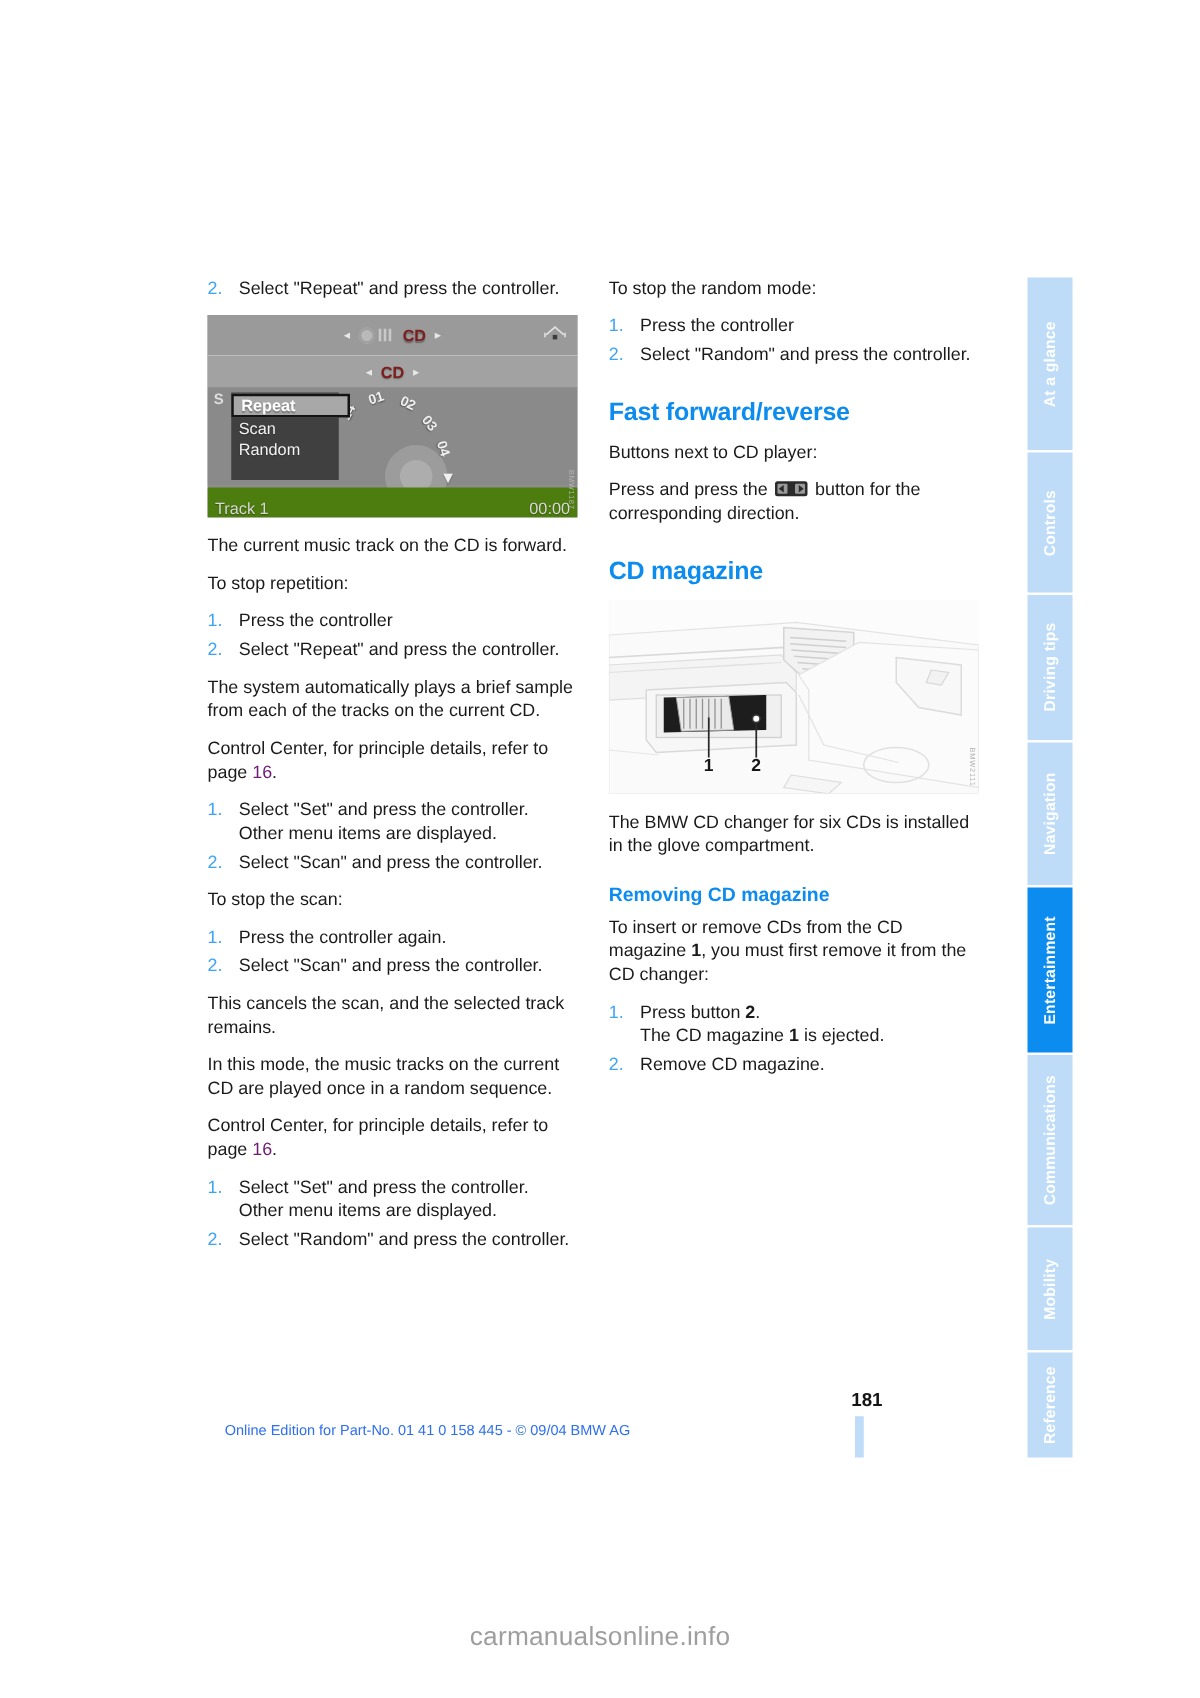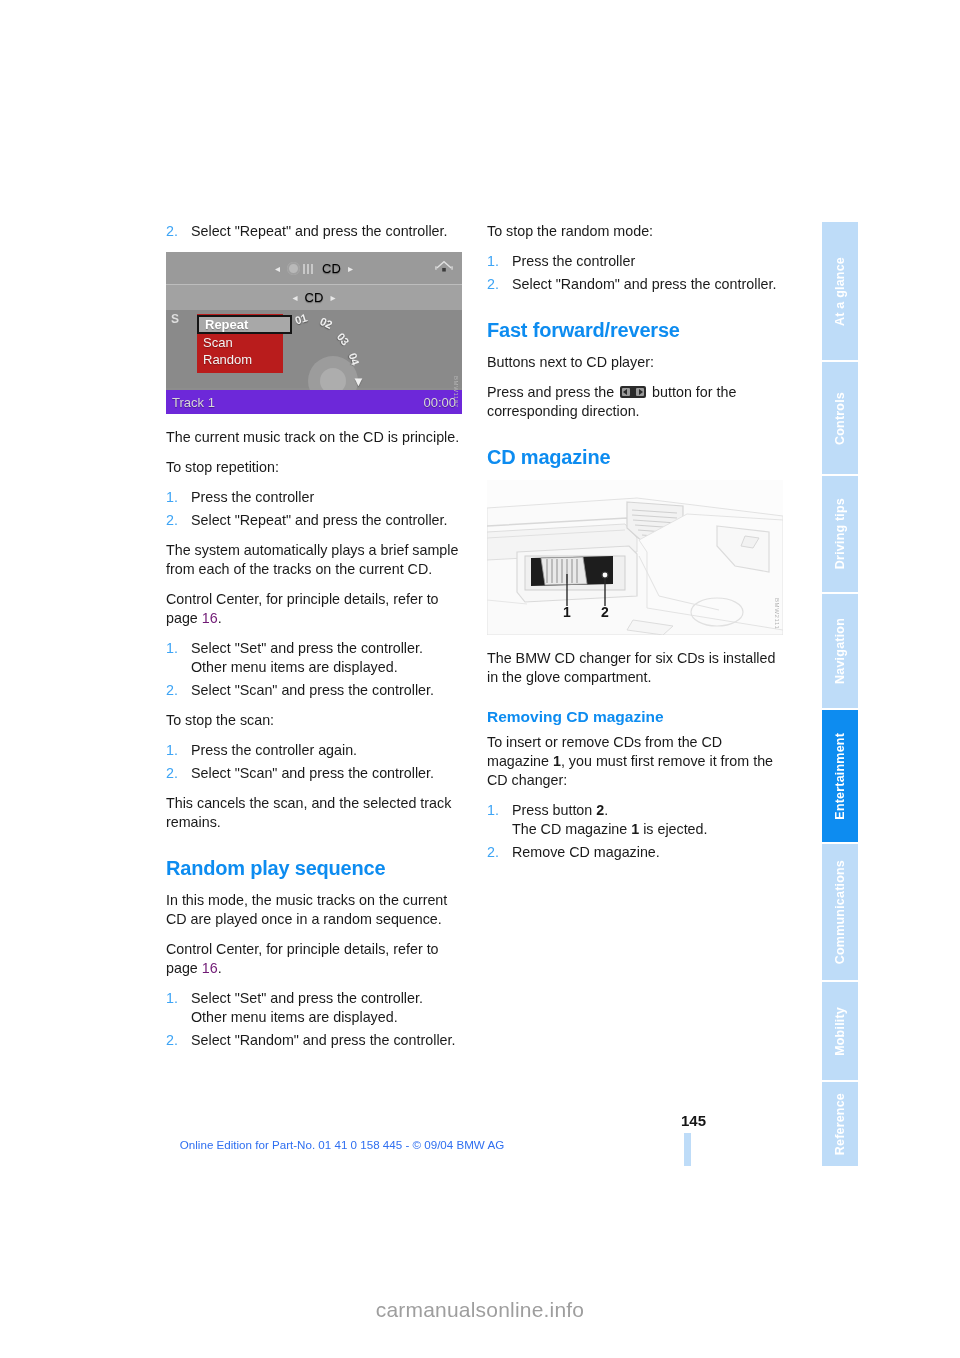--- a/index.html
+++ b/index.html
@@ -134,50 +134,50 @@
     position: absolute; left: 0; top: 33px; width: 100%; height: 25px;
     background: #a2a2a2;
     display: flex; align-items: center; justify-content: center;
   }
   #fig-cd-screen .scr-main {
     position: absolute; left: 0; top: 58px; width: 100%; height: 78px;
     background: #8a8a8a;
   }
   #fig-cd-screen .scr-bottom {
     position: absolute; left: 0; bottom: 0; width: 100%; height: 24px;
-    background: #6d28d9;
-    display: flex; align-items: center; justify-content: space-between;
+    background: #4d7c0f;
+    display: flex; align-items: flex-end; justify-content: space-between;
     padding: 0 6px;
     box-sizing: border-box;
   }
   .scr-label {
-    color: #000000; font-size: 13px; font-weight: normal;
+    color: #7f1d1d; font-size: 13px; font-weight: bold;
     text-shadow: 0 1px 1px rgba(0,0,0,.35);
   }
   .scr-label.dim { color: #d8d8d8; font-weight: normal; }
   .scr-arrow { color: #e8e8e8; font-size: 10px; margin: 0 7px; }
   .cd-dot {
     width: 13px; height: 13px; border-radius: 50%;
     background: #b9b9b9; display: inline-block; margin-right: 3px;
     box-shadow: inset 0 0 0 2px #a0a0a0;
   }
   .cd-bars { display: inline-block; margin-right: 7px; }
   .cd-bars i {
     display: inline-block; width: 2px; height: 10px;
     background: #c9c9c9; margin-right: 2px; vertical-align: middle;
   }
   .home-icon {
     position: absolute; right: 9px; top: 7px;
     width: 18px; height: 17px;
   }
   
   .menu-pop {
-    position: absolute; left: 31px; top: 62px;
-    width: 86px; background: #b91c1c;
-    padding: 1px 0 5px 0;
+    position: absolute; left: 19px; top: 62px;
+    width: 86px; background: #404040;
+    padding: 1px 0 16px 0;
   }
   .menu-pop .mi {
     font-size: 13px; color: #f4f4f4; padding: 1px 6px;
     text-shadow: 0 1px 1px rgba(0,0,0,.3);
   }
   .menu-pop .mi.sel {
     background: #a8a8a8; border: 2px solid #141414;
     color: #ffffff; font-weight: bold; padding: 0px 6px;
     margin-right: -9px;
   }
@@ -372,21 +372,21 @@
         </div>
 
         <div class="scr-bottom">
           <span class="scr-label dim">Track 1</span>
           <span class="scr-label dim">00:00</span>
         </div>
       </div>
       <span class="pic-code">BMW1187</span>
     </div>
 
-    <p class="body">The current music track on the CD is principle.</p>
+    <p class="body">The current music track on the CD is forward.</p>
     <p class="body">To stop repetition:</p>
 
     <ol class="steps">
       <li>
         <span class="num">1.</span>
         <span>Press the controller</span>
       </li>
       <li>
         <span class="num">2.</span>
         <span>Select "Repeat" and press the controller.</span>
@@ -420,21 +420,20 @@
         <span>Press the controller again.</span>
       </li>
       <li>
         <span class="num">2.</span>
         <span>Select "Scan" and press the controller.</span>
       </li>
     </ol>
 
     <p class="body">This cancels the scan, and the selected track remains.</p>
 
-    <h2 class="section">Random play sequence</h2>
 
     <p class="body">In this mode, the music tracks on the current CD are played once in a random sequence.</p>
 
     <p class="body">
       <span>Control Center, for principle details, refer to page </span><span class="pref">16</span><span>.</span>
     </p>
 
     <ol class="steps">
       <li>
         <span class="num">1.</span>
@@ -541,20 +540,20 @@
         <span class="sub-line"><span>The CD magazine </span><b class="bold">1</b><span> is ejected.</span></span>
       </li>
       <li>
         <span class="num">2.</span>
         <span>Remove CD magazine.</span>
       </li>
     </ol>
   </div>
 
   <div id="footer">
-    <div id="page-number">145</div>
+    <div id="page-number">181</div>
     <div id="footer-rule"></div>
     <div id="footer-credit">Online Edition for Part-No. 01 41 0 158 445 - © 09/04 BMW AG</div>
   </div>
 
   <div id="watermark">carmanualsonline.info</div>
 
 </div>
 
 </body></html>

